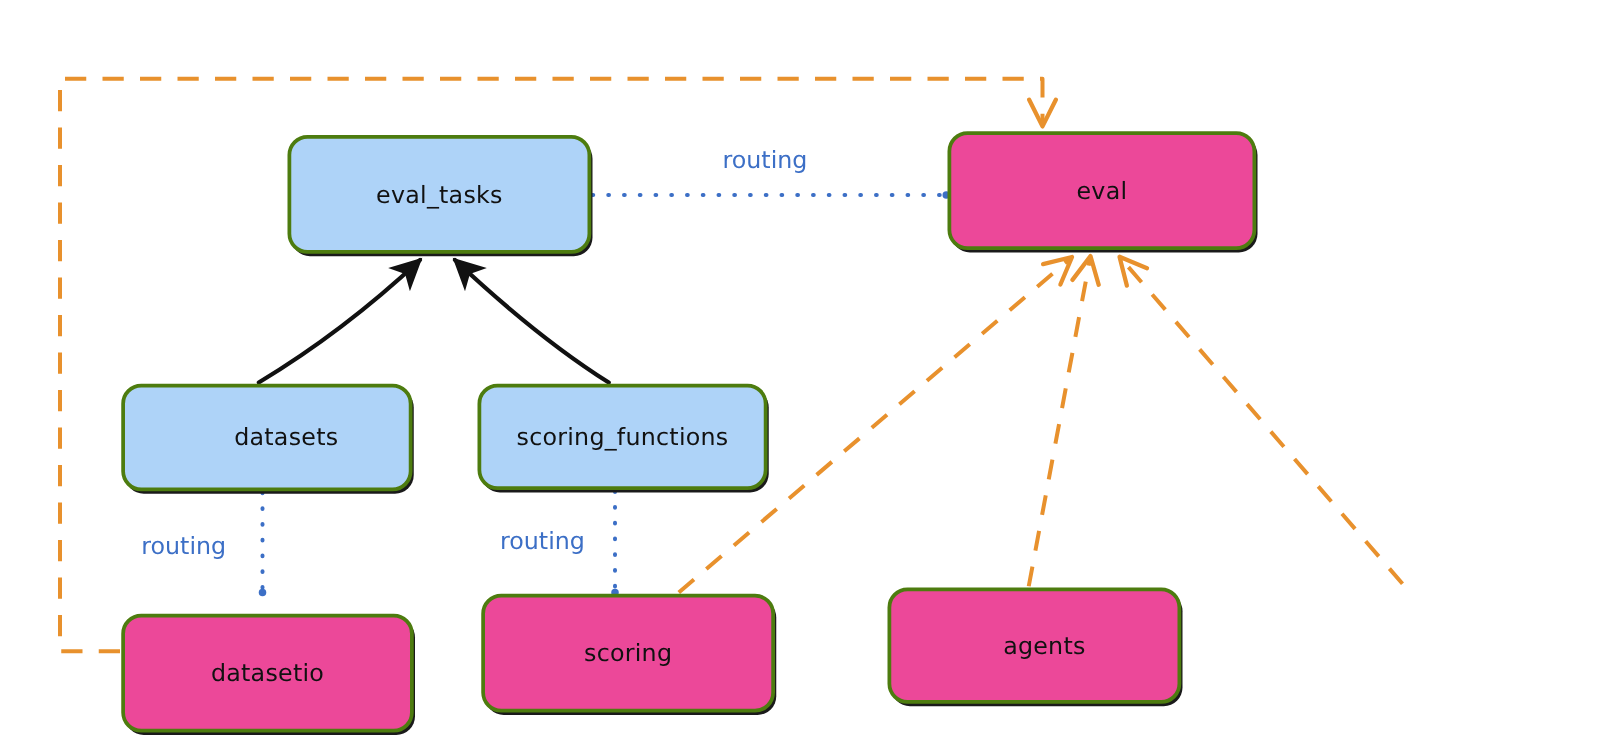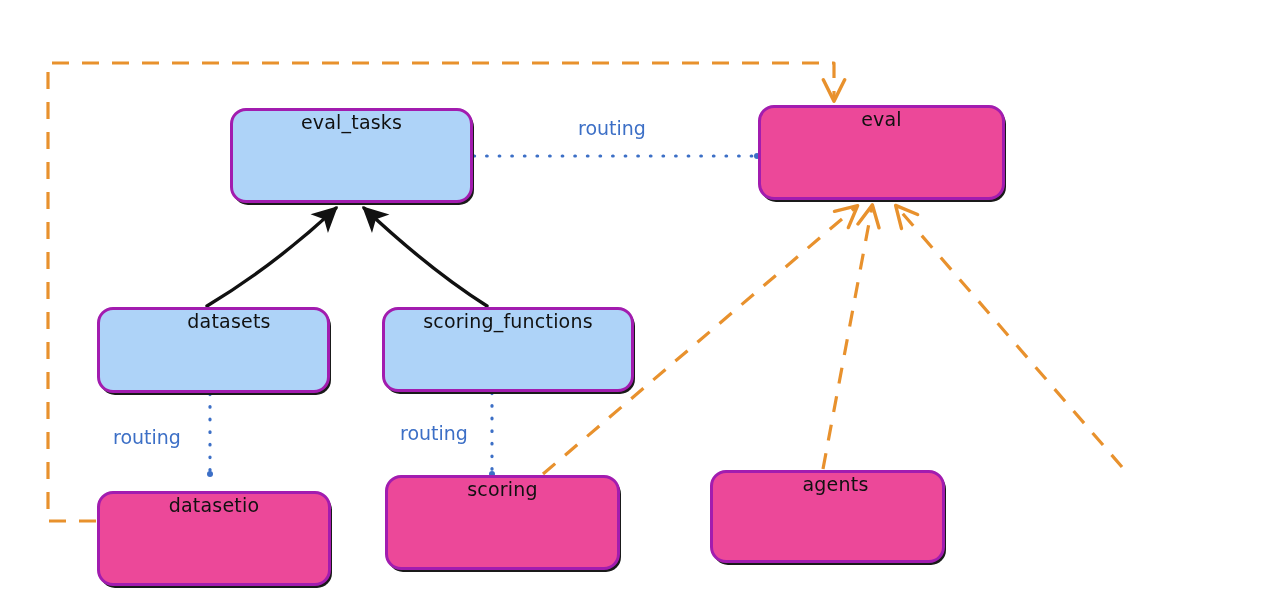--- a/index.html
+++ b/index.html
@@ -18,23 +18,24 @@
   #edge-layer {
     position: absolute;
     left: 0;
     top: 0;
     width: 1280px;
     height: 596px;
   }
   .node {
     position: absolute;
     box-sizing: border-box;
-    border: 3px solid #a21caf;
+    border: 3px solid #4d7c0f;
     border-radius: 16px;
     display: flex;
+    align-items: center;
     justify-content: center;
     box-shadow: 2px 3px 0 -1px #1a1a1a;
   }
   .node-blue  { background: #aed3f8; }
   .node-green { background: #ec4899; }
   .node-label {
     font-family: "DejaVu Sans", sans-serif;
     font-size: 19px;
     color: #111111;
     letter-spacing: 0.2px;
@@ -92,21 +93,21 @@
   </div>
 
   <div class="node node-green" style="left:758px; top:105px; width:247px; height:95px;">
     <span class="node-label">eval</span>
   </div>
 
   <div class="node node-blue" style="left:97px; top:307px; width:233px; height:86px;padding-left:31px;">
     <span class="node-label">datasets</span>
   </div>
 
-  <div class="node node-blue" style="left:382px; top:307px; width:252px; height:85px;">
+  <div class="node node-blue" style="left:382px; top:307px; width:232px; height:85px;">
     <span class="node-label">scoring_functions</span>
   </div>
 
   <div class="node node-green" style="left:97px; top:475px; width:234px; height:95px;margin-top:16px;">
     <span class="node-label">datasetio</span>
   </div>
 
   <div class="node node-green" style="left:385px; top:475px; width:235px; height:95px;">
     <span class="node-label">scoring</span>
   </div>

